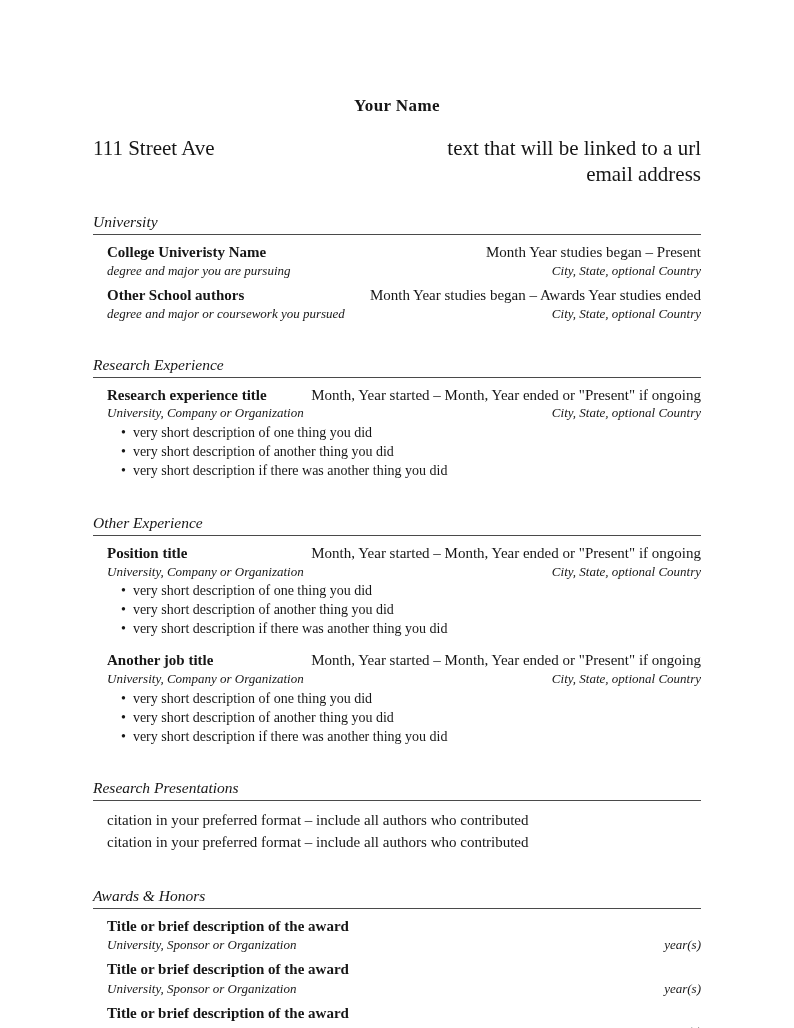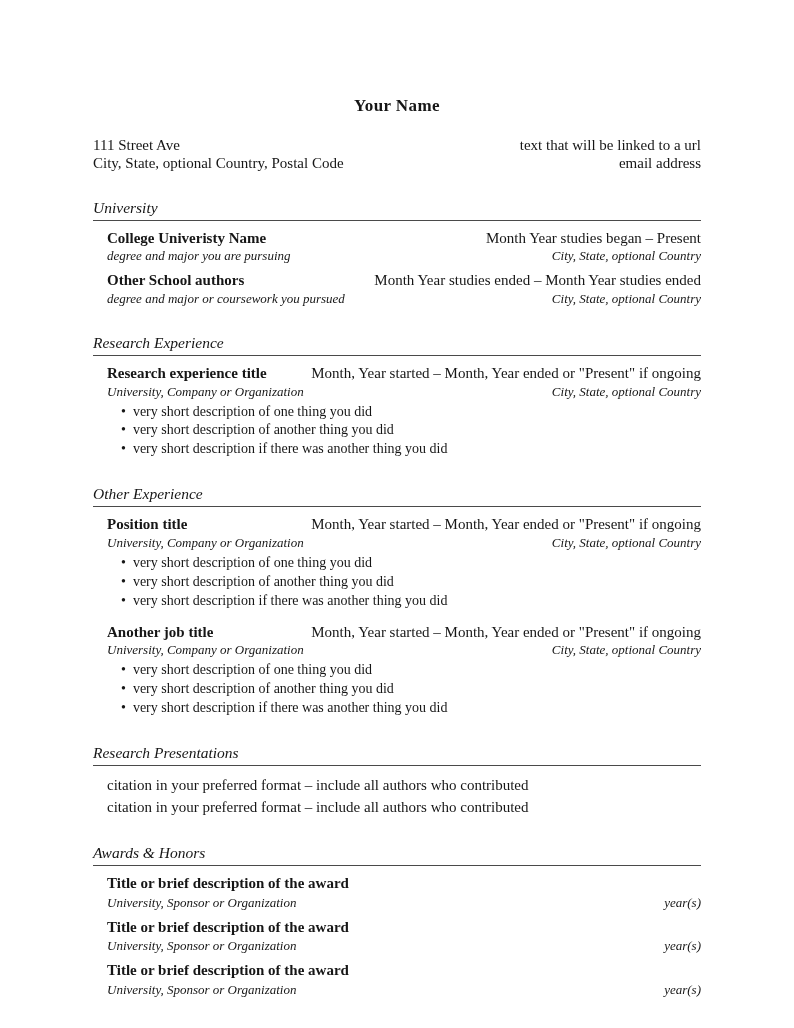--- a/index.html
+++ b/index.html
@@ -15,26 +15,26 @@
   .resume-title {
     text-align: center;
     font-size: 17px;
     font-weight: 600;
     letter-spacing: 0.4px;
     margin: 0 0 20px 0;
   }
   .contact {
     display: flex;
     justify-content: space-between;
-    font-size: 15px;
+    font-size: 21px;
     line-height: 1.22;
     margin-bottom: 26px;
   }
   .contact-right { text-align: right; }
-  .section { margin-top: 26px; }
+  .section { margin-top: 33px; }
   .sec-title {
     font-style: italic;
     font-size: 15.5px;
     padding-bottom: 3px;
     border-bottom: 1px solid #4a4a4a;
   }
   .entries { padding-left: 14px; padding-top: 8px; }
   .entry { margin-bottom: 6px; }
   .entry.with-bullets { margin-bottom: 12px; }
   .row {
@@ -70,21 +70,20 @@
 </head>
 <body>
 
 <div class="page">
 
   <h1 class="resume-title">Your Name</h1>
 
   <div class="contact">
     <div class="contact-left">
       <div>111 Street Ave</div>
-      <div>City, State, optional Country, Postal Code</div>
     </div>
     <div class="contact-right">
       <div>text that will be linked to a url</div>
       <div>email address</div>
     </div>
   </div>
 
   <section class="section" style="margin-top:0;">
     <div class="sec-title">University</div>
     <div class="entries">
@@ -94,21 +93,21 @@
           <span class="edates">Month Year studies began – Present</span>
         </div>
         <div class="subrow">
           <span>degree and major you are pursuing</span>
           <span>City, State, optional Country</span>
         </div>
       </div>
       <div class="entry">
         <div class="row">
           <span class="etitle">Other School authors</span>
-          <span class="edates">Month Year studies ended – Month Year studies ended</span>
+          <span class="edates">Month Year studies began – Awards Year studies ended</span>
         </div>
         <div class="subrow">
           <span>degree and major or coursework you pursued</span>
           <span>City, State, optional Country</span>
         </div>
       </div>
     </div>
   </section>
 
   <section class="section">

